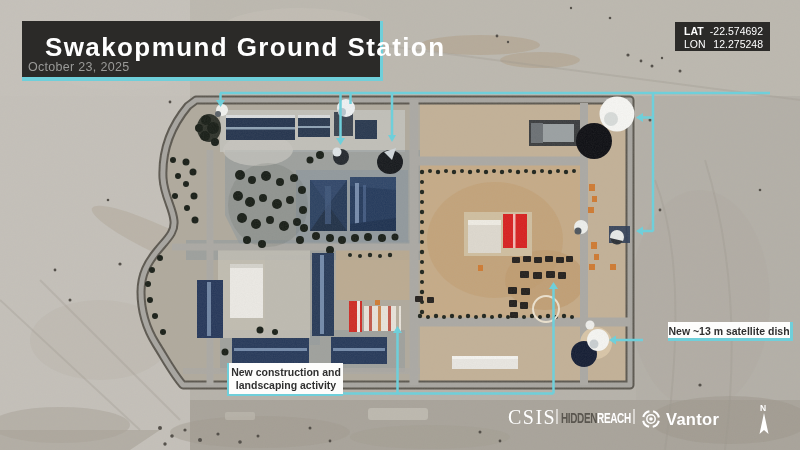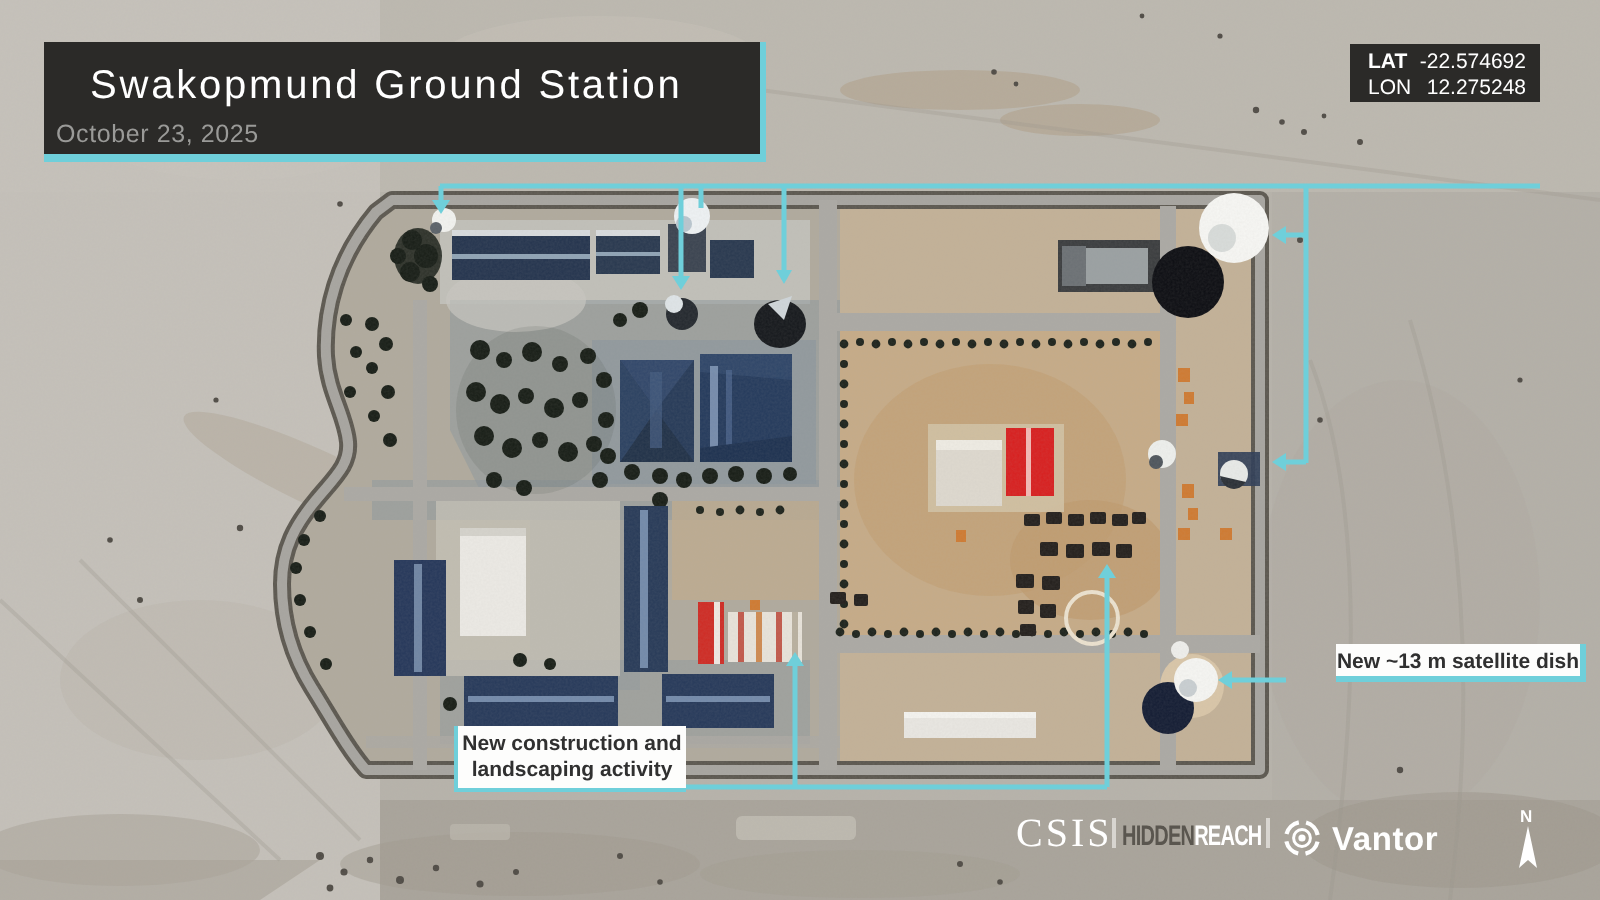--- a/index.html
+++ b/index.html
@@ -491,21 +491,21 @@
     <path d="M643,113 L643,122 L636,117.5 Z"></path>
     <path d="M643,226.5 L643,235.5 L636,231 Z"></path>
     <path d="M616,335.5 L616,344.5 L609,340 Z"></path>
     <path d="M549,289 L558,289 L553.5,282 Z"></path>
     <path d="M393,333 L402,333 L397.5,326 Z"></path>
   </g>
 </svg>
 
 <div style="position:absolute;left:22px;top:21px;width:358px;height:56px;background:#2b2a28;border-right:3px solid #6fcfda;border-bottom:4px solid #6fcfda;">
 
-  <div style="position:absolute;left:23px;top:11px;color:#fff;font-size:20px;font-weight:normal;letter-spacing:1.4px;white-space:nowrap;text-align:center;">Swakopmund Ground Station</div>
+  <div style="position:absolute;left:23px;top:11px;color:#fff;font-size:26px;font-weight:bold;letter-spacing:1.4px;white-space:nowrap;text-align:center;">Swakopmund Ground Station</div>
 
   <div style="position:absolute;left:6px;top:39px;color:#9a9a98;font-size:12.5px;letter-spacing:0.3px;">October 23, 2025</div>
 </div>
 
 <div style="position:absolute;left:675px;top:22px;width:95px;height:29px;background:#2b2a28;color:#fff;font-size:10.5px;">
   <div style="position:absolute;left:9px;top:3px;font-weight:bold;">LAT</div>
   <div style="position:absolute;right:7px;top:3px;">-22.574692</div>
   <div style="position:absolute;left:9px;top:16px;font-weight:normal;">LON</div>
   <div style="position:absolute;right:7px;top:16px;">12.275248</div>
 </div>

